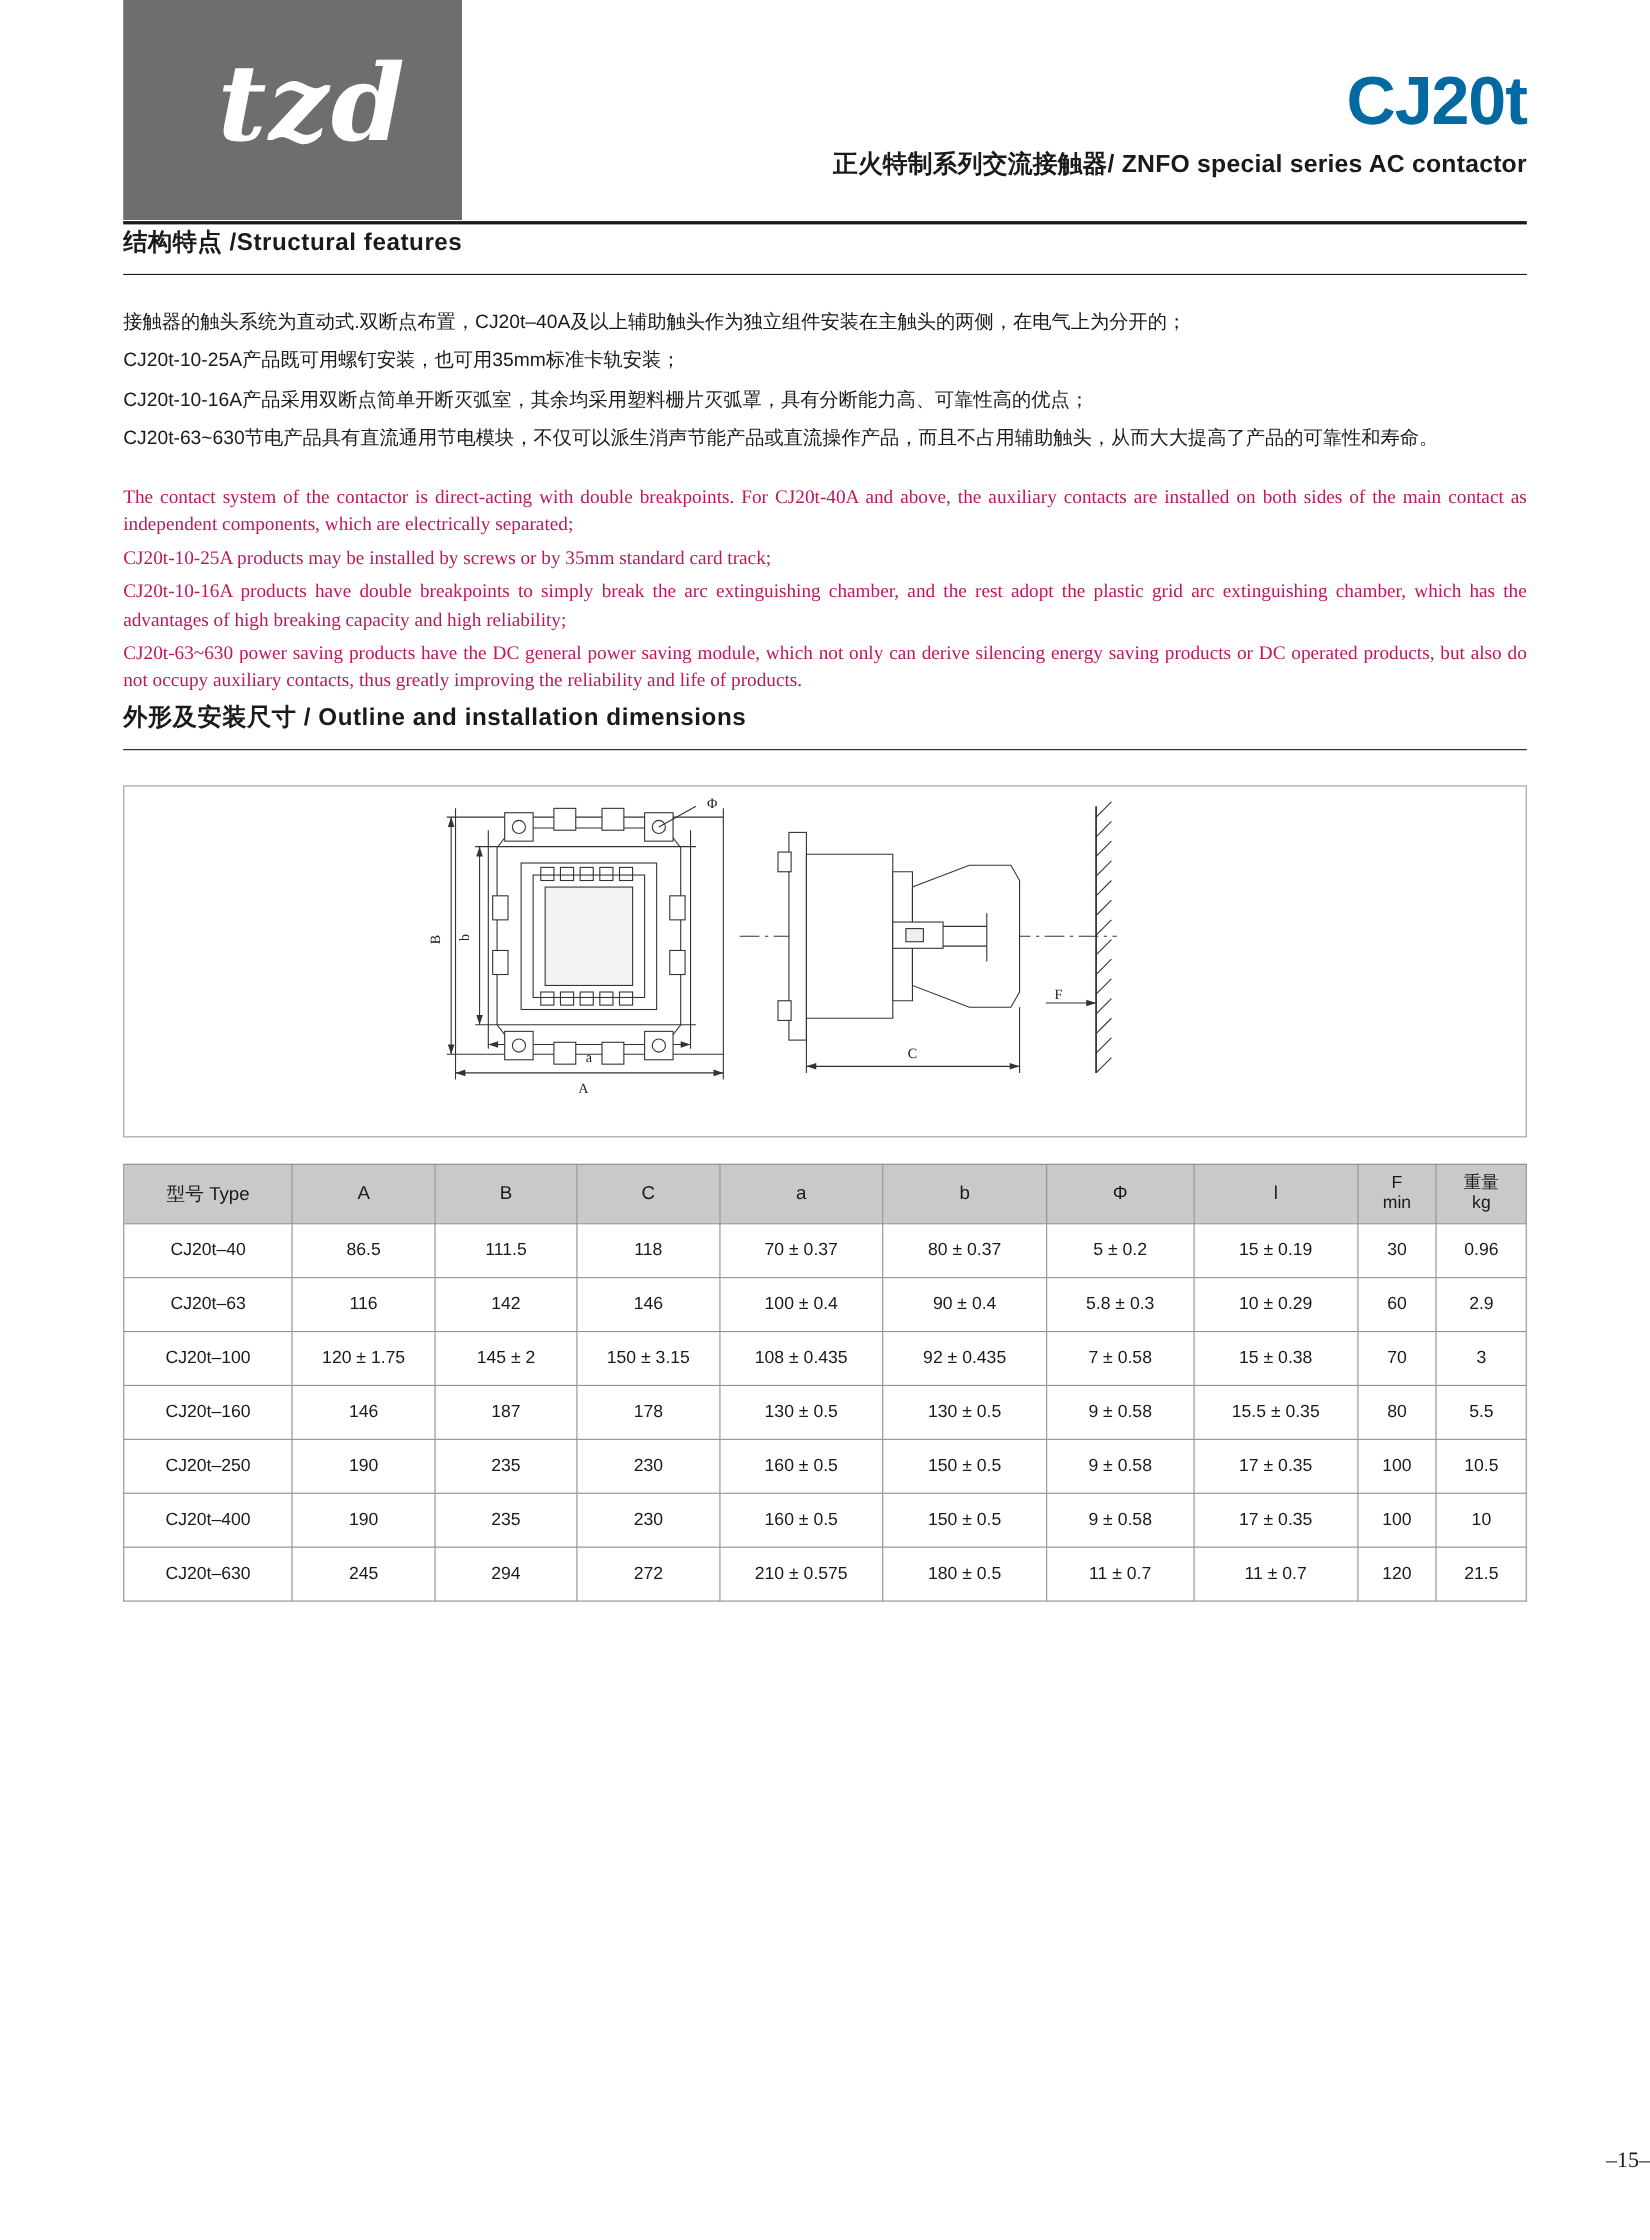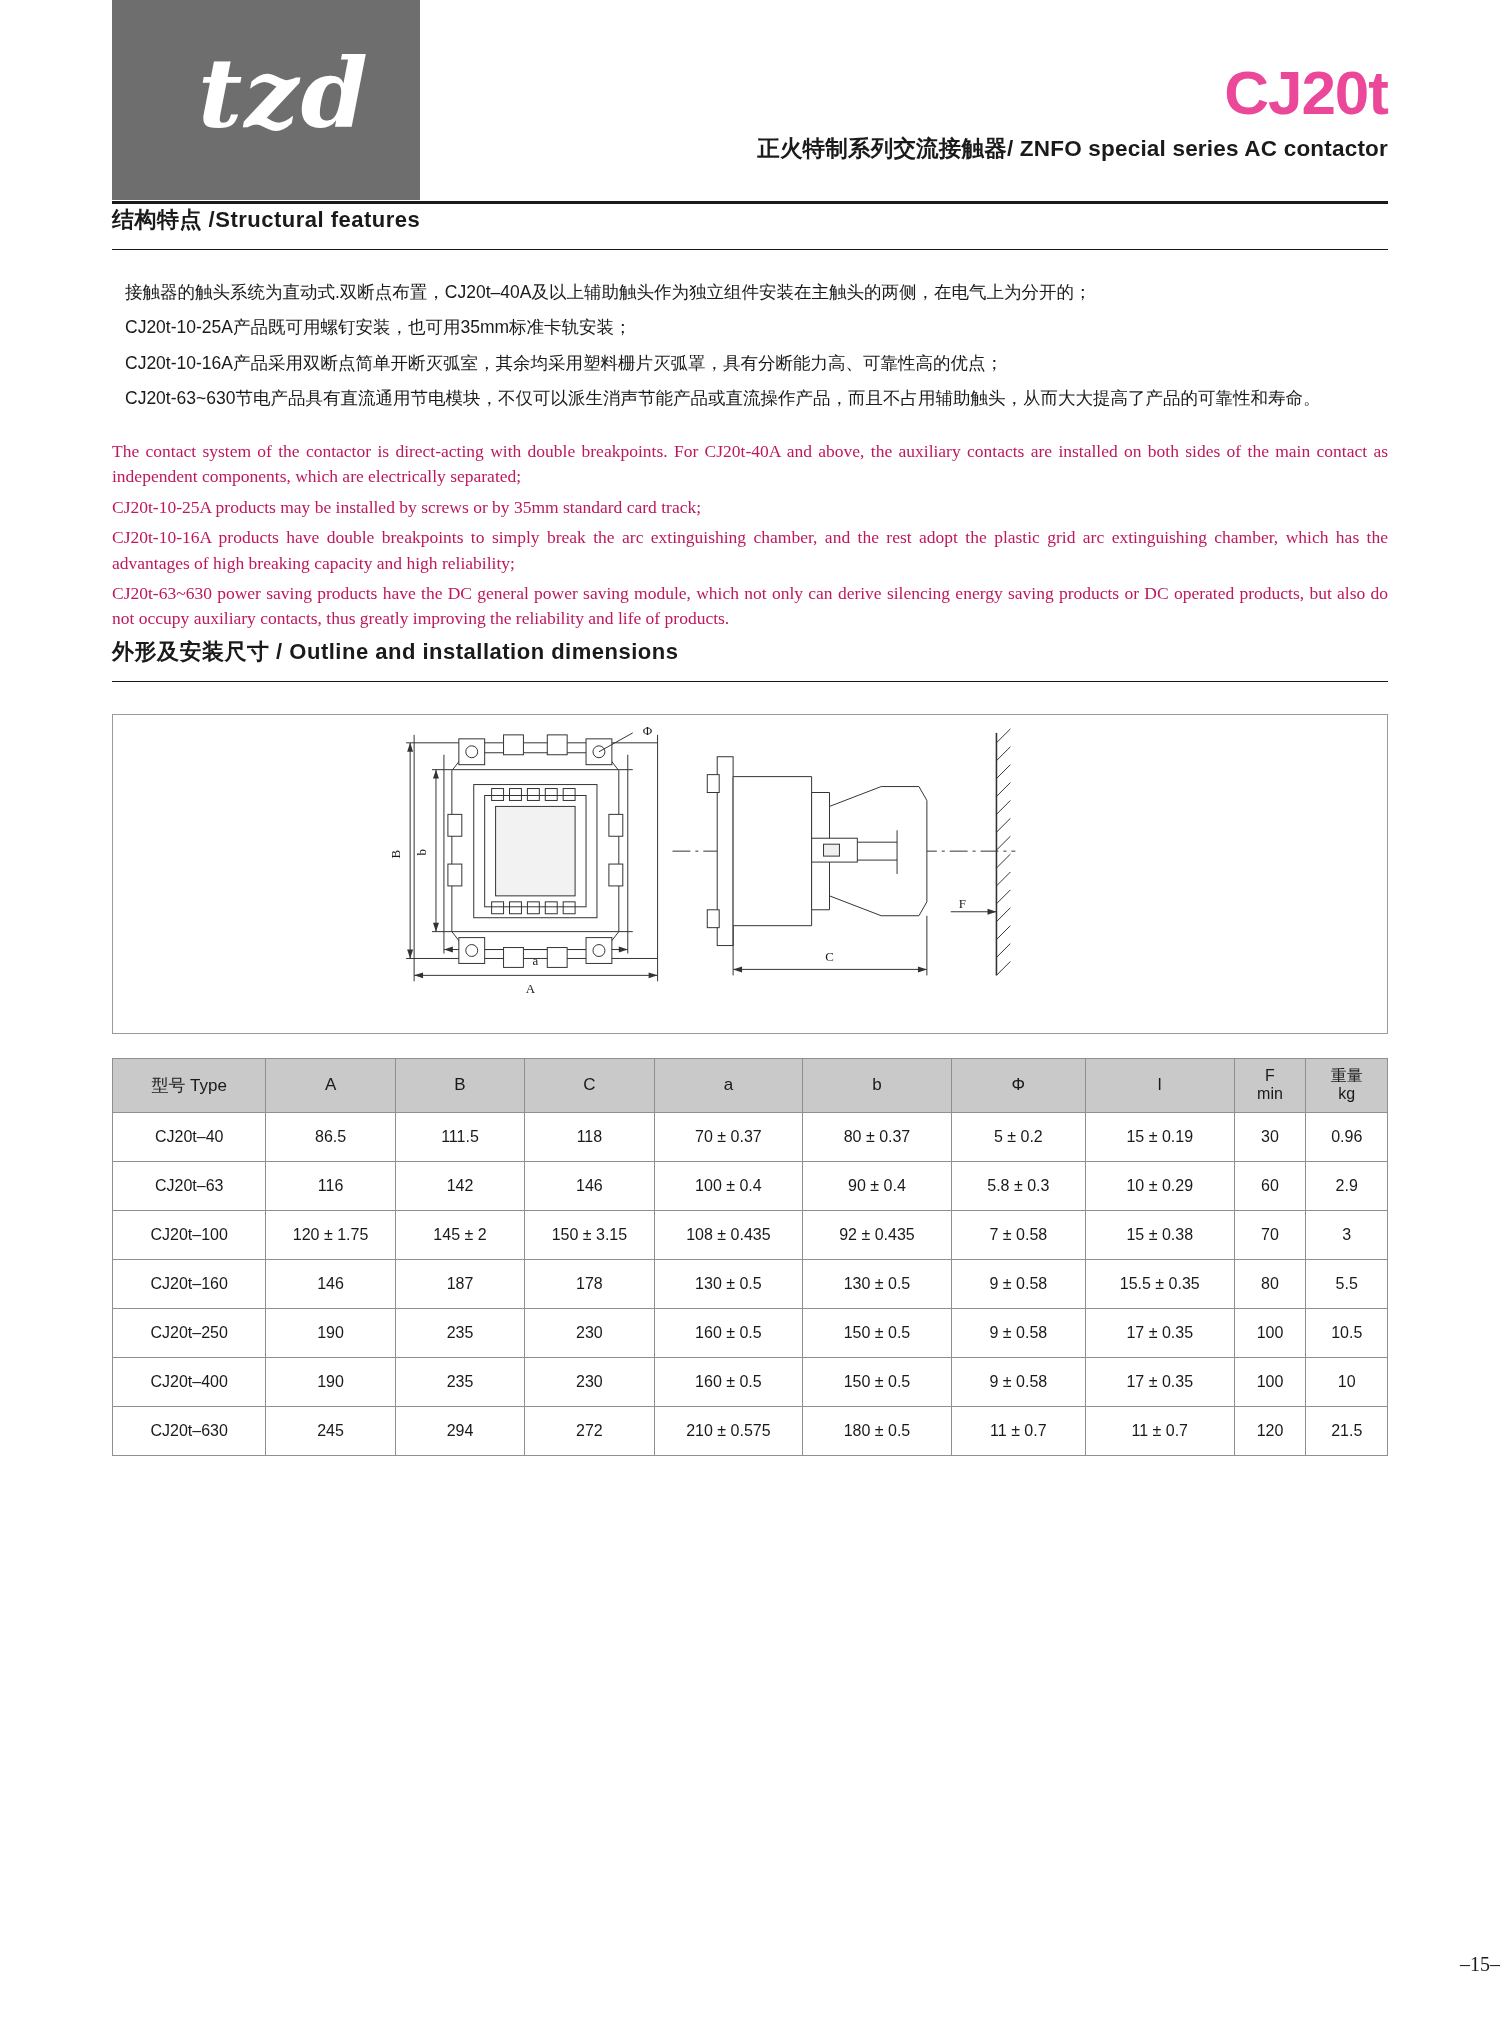--- a/index.html
+++ b/index.html
@@ -44,21 +44,21 @@
     position: absolute;
     right: 112px;
     top: 60px;
     text-align: right;
   }
   .product-code {
     font-family: "Liberation Sans", sans-serif;
     font-weight: bold;
     font-size: 62px;
     letter-spacing: -1px;
-    color: #ec4899;
+    color: #0369a1;
     line-height: 1.05;
   }
   .product-sub {
     font-family: "Liberation Sans", sans-serif;
     font-weight: bold;
     font-size: 22.5px;
     color: #1a1a1a;
     margin-top: 8px;
     letter-spacing: 0.2px;
   }
@@ -85,21 +85,21 @@
     border-bottom: 1.5px solid #1a1a1a;
     margin-top: 14px;
   }
 
   .body-cn {
     font-size: 17.5px;
     line-height: 1.9;
     color: #1a1a1a;
     margin-top: 26px;
   }
-  .body-cn p { margin: 0 0 2px 13px; }
+  .body-cn p { margin: 0 0 2px 0; }
 
   .body-en {
     font-family: "Liberation Serif", serif;
     font-size: 17.5px;
     line-height: 1.45;
     color: #be185d;
     margin-top: 24px;
     text-align: justify;
   }
   .body-en p { margin: 0 0 5px 0; }

